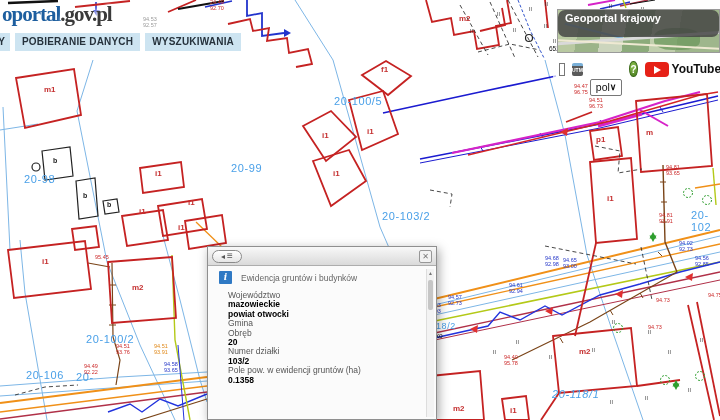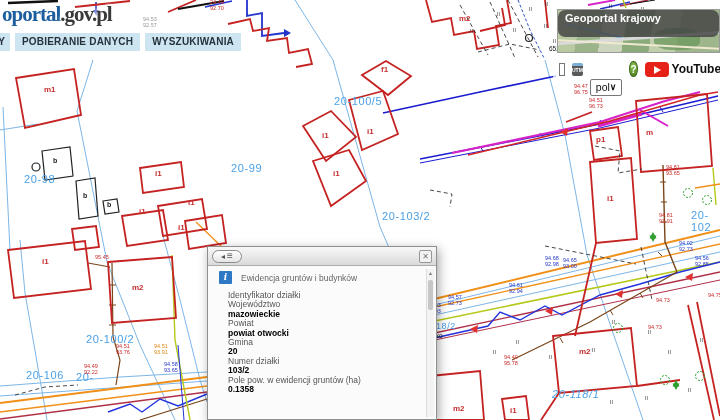--- a/index.html
+++ b/index.html
@@ -379,26 +379,25 @@
   <div class="popup">
     <div class="popup-header">
       <span class="btn-list">◂<span class="bars">≡</span></span>
       <span class="btn-close">✕</span>
     </div>
     <div class="info-row">
       <span class="info-ic">i</span>
       <span class="info-title">Ewidencja gruntów i budynków</span>
     </div>
     <div id="popup-fields">
-        <div class="f-label">Identyfikator działki</div>
         <div class="f-label">Województwo</div>
         <div class="f-value">mazowieckie</div>
-        <div class="f-label">Powiat</div>
         <div class="f-value">powiat otwocki</div>
         <div class="f-label">Gmina</div>
+        <div class="f-label">Obręb</div>
         <div class="f-value">20</div>
         <div class="f-label">Numer działki</div>
         <div class="f-value">103/2</div>
         <div class="f-label">Pole pow. w ewidencji gruntów (ha)</div>
         <div class="f-value">0.1358</div>
       </div>
     <div class="sb">
       <div class="sb-up">▲</div>
       <div class="sb-thumb"></div>
     </div>

